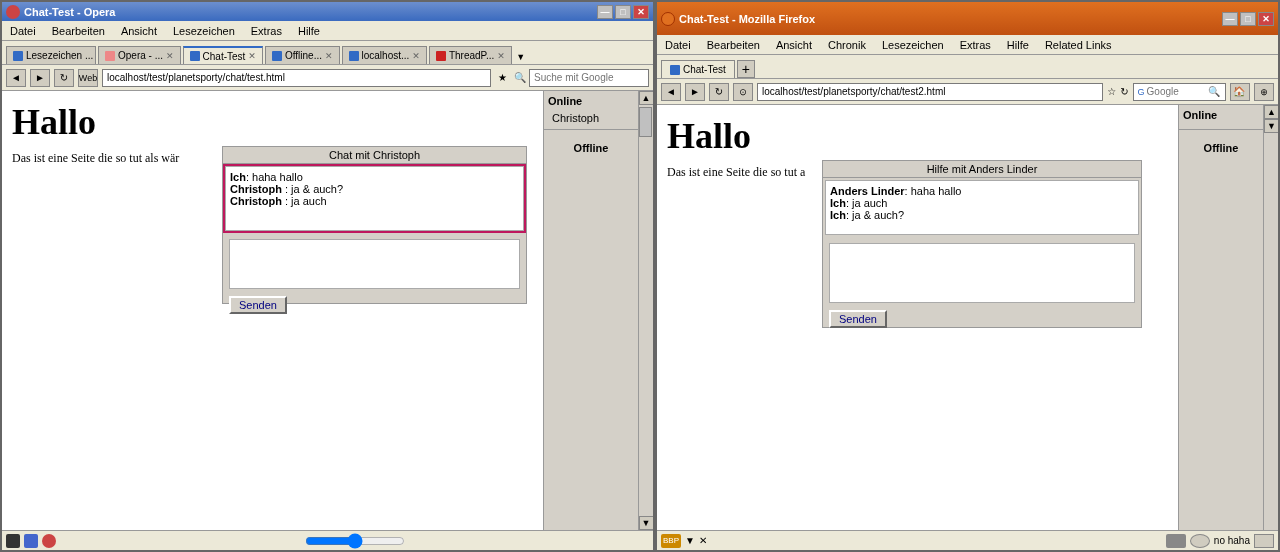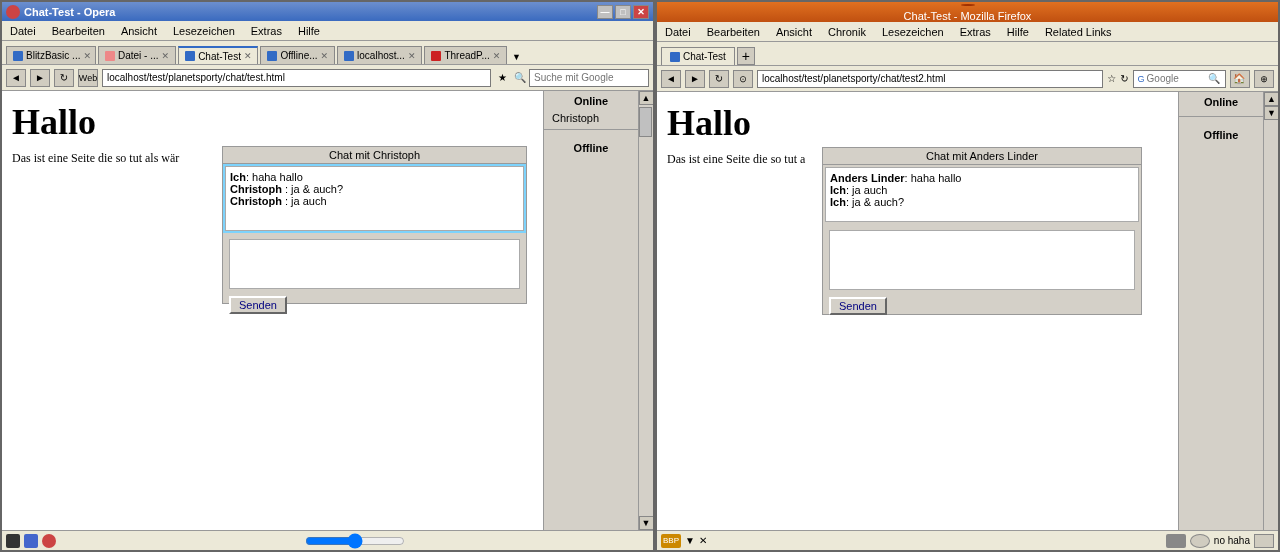--- a/index.html
+++ b/index.html
@@ -137,21 +137,21 @@
     }
 
     .page-title-h1 { font-size: 36px; font-weight: bold; font-family: serif; margin-bottom: 8px; }
     .page-description { font-size: 12px; font-family: serif; }
 
     .chat-panel {
       position: absolute;
       top: 55px;
       left: 220px;
       width: 305px;
-      background: #7dd3fc;
+      background: #be185d;
       border: 1px solid #999;
     }
     .chat-title-bar {
       background: #d4d0c8;
       border-bottom: 1px solid #999;
       text-align: center;
       padding: 2px;
       font-size: 11px;
     }
     .chat-messages {
@@ -211,21 +211,21 @@
       background: #c0c0c0;
       border: 1px solid #888;
       position: absolute;
       top: 2px;
     }
 
     .online-section {
       padding: 4px;
       border-bottom: 1px solid #999;
     }
-    .online-label { font-size: 11px; font-weight: bold; text-align: center; margin-bottom: 4px; }
+    .online-label { font-size: 11px; font-weight: bold; text-align: left; margin-bottom: 4px; }
     .user-item { font-size: 11px; padding: 1px 4px; cursor: pointer; }
     .offline-label { font-size: 11px; font-weight: bold; text-align: center; margin-top: 8px; padding: 4px; }
 
     .statusbar {
       display: flex;
       align-items: center;
       background: #ece9d8;
       border-top: 1px solid #999;
       height: 20px;
       padding: 0 4px;
@@ -246,24 +246,23 @@
       margin-left: 0;
     }
 
     .ff-titlebar {
       display: flex;
       align-items: center;
       background: linear-gradient(to bottom, #e07020, #c05010);
       color: white;
       padding: 2px 4px;
       font-size: 11px;
-      font-weight: normal;
-      height: 20px;
+      font-weight: bold;
+      height: 33px;
       gap: 4px;
-      flex-direction: column;
     }
     .ff-icon { width: 14px; height: 14px; border-radius: 50%; background: #e07020; display: inline-block; border: 1px solid #a03000; }
 
     .ff-menubar {
       display: flex;
       background: #ece9d8;
       padding: 2px 4px;
       gap: 8px;
       font-size: 11px;
       border-bottom: 1px solid #999;
@@ -355,26 +354,26 @@
       <span class="menubar-item">Bearbeiten</span>
       <span class="menubar-item">Ansicht</span>
       <span class="menubar-item">Lesezeichen</span>
       <span class="menubar-item">Extras</span>
       <span class="menubar-item">Hilfe</span>
     </div>
 
     <div class="tabbar">
       <div class="tab">
         <span class="tab-icon blue"></span>
-        <span>BlitzBasic ...</span>
+        <span>Lesezeichen ...</span>
         <span class="tab-close">✕</span>
       </div>
       <div class="tab">
         <span class="tab-icon orange"></span>
-        <span>Datei - ...</span>
+        <span>Opera - ...</span>
         <span class="tab-close">✕</span>
       </div>
       <div class="tab active">
         <span class="tab-icon blue"></span>
         <span>Chat-Test</span>
         <span class="tab-close">✕</span>
       </div>
       <div class="tab">
         <span class="tab-icon blue"></span>
         <span>Offline...</span>
@@ -499,21 +498,21 @@
       <div class="nav-btn">🏠</div>
       <div class="nav-btn" style="font-size:9px;">⊕</div>
     </div>
 
     <div class="browser-content">
       <div class="page-content">
         <h1 class="page-title-h1">Hallo</h1>
         <p class="page-description">Das ist eine Seite die so tut a</p>
 
         <div style="position:absolute;top:55px;left:165px;width:320px;background:#d4d0c8;border:1px solid #999;">
-          <div class="chat-title-bar">Chat mit Anders Linder</div>
+          <div class="chat-title-bar">Hilfe mit Anders Linder</div>
           <div class="chat-messages" style="height:55px;">
             <div><span class="bold">Anders Linder</span>: haha hallo</div>
             <div><span class="bold">Ich</span>: ja auch</div>
             <div><span class="bold">Ich</span>: ja &amp; auch?</div>
           </div>
           <div style="padding:4px;background:#d4d0c8;height:90px;">
             <textarea class="chat-input" style="height: 60px; width: calc(100% - 4px);"></textarea>
             <button class="chat-send-btn">Senden</button>
           </div>
         </div>

